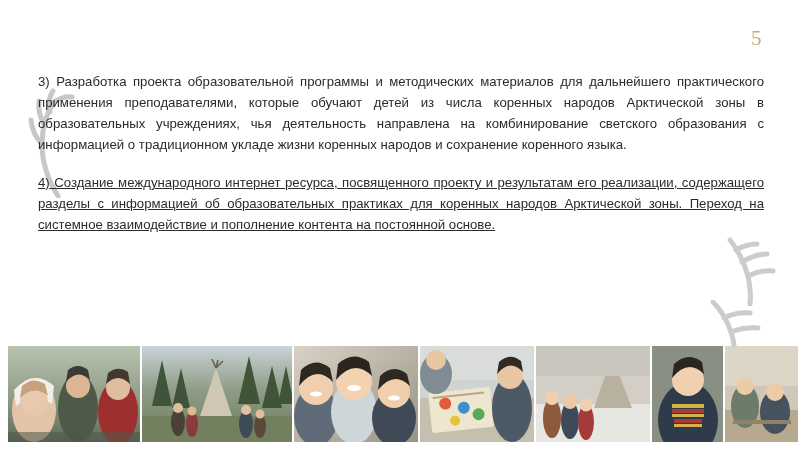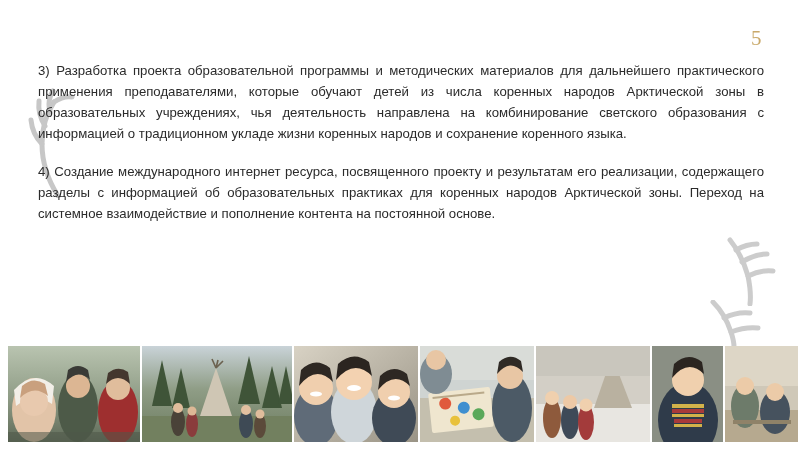--- a/index.html
+++ b/index.html
@@ -66,25 +66,26 @@
     position: absolute;
     left: 38px;
     top: 60px;
     width: 726px;
   }
   .para {
     font-size: 13.2px;
     line-height: 21px;
     color: #2b2b2b;
     text-align: justify;
-    margin: 0 0 6px 0;
+    margin: 11px 0 6px 0;
     position: relative;
   }
   .para + .para {
     margin-top: 17px;
+    text-decoration: underline;
   }
   .para .marker {
     font-weight: 400;
   }
 
   
   .photo-strip {
     position: absolute;
     left: 8px;
     bottom: 8px;

